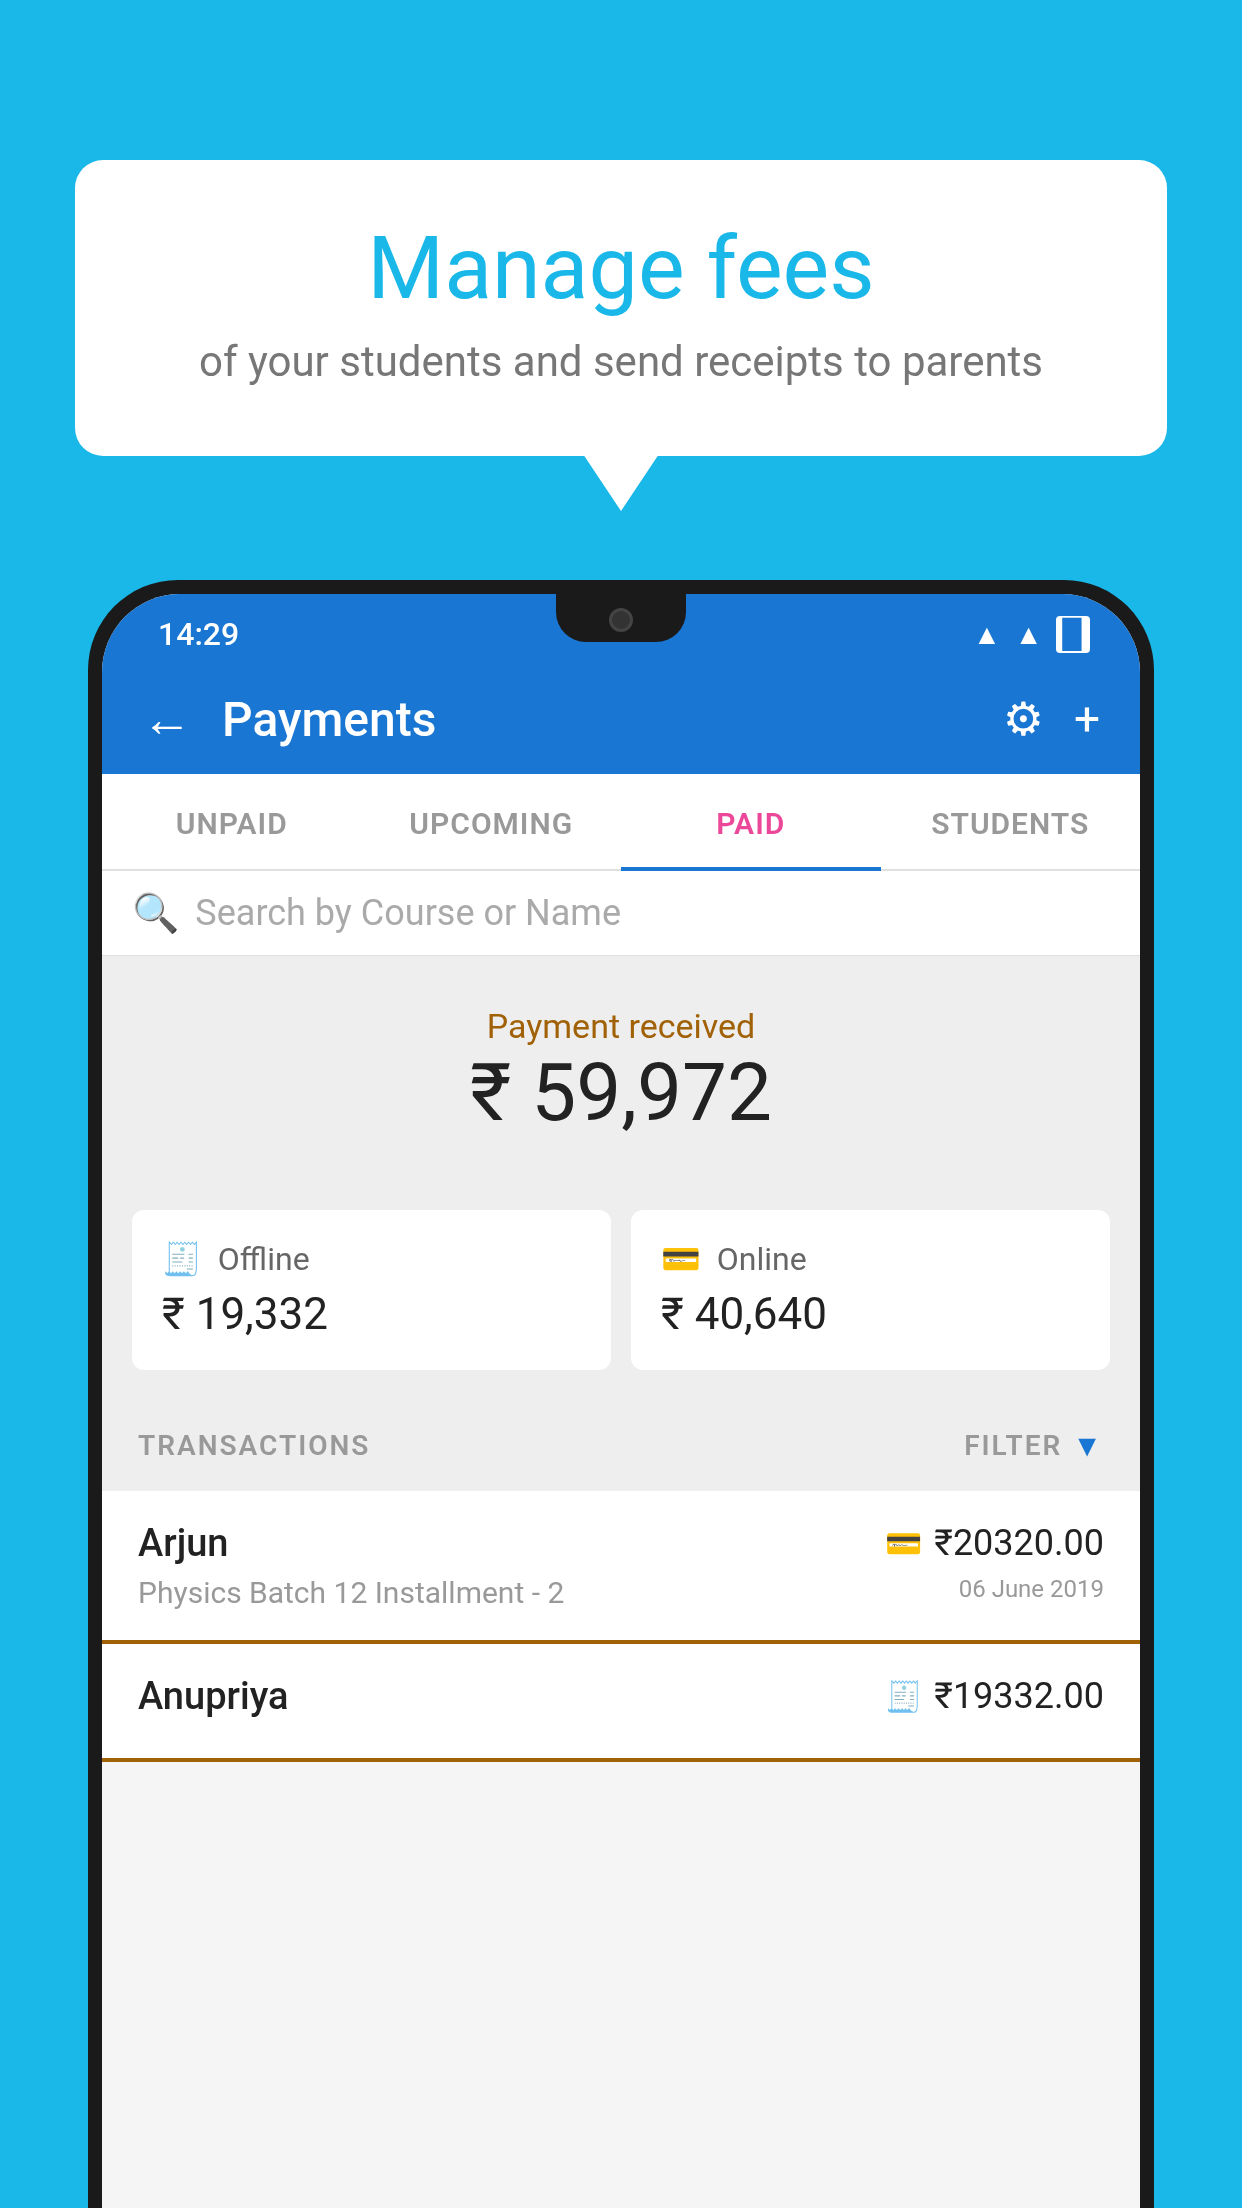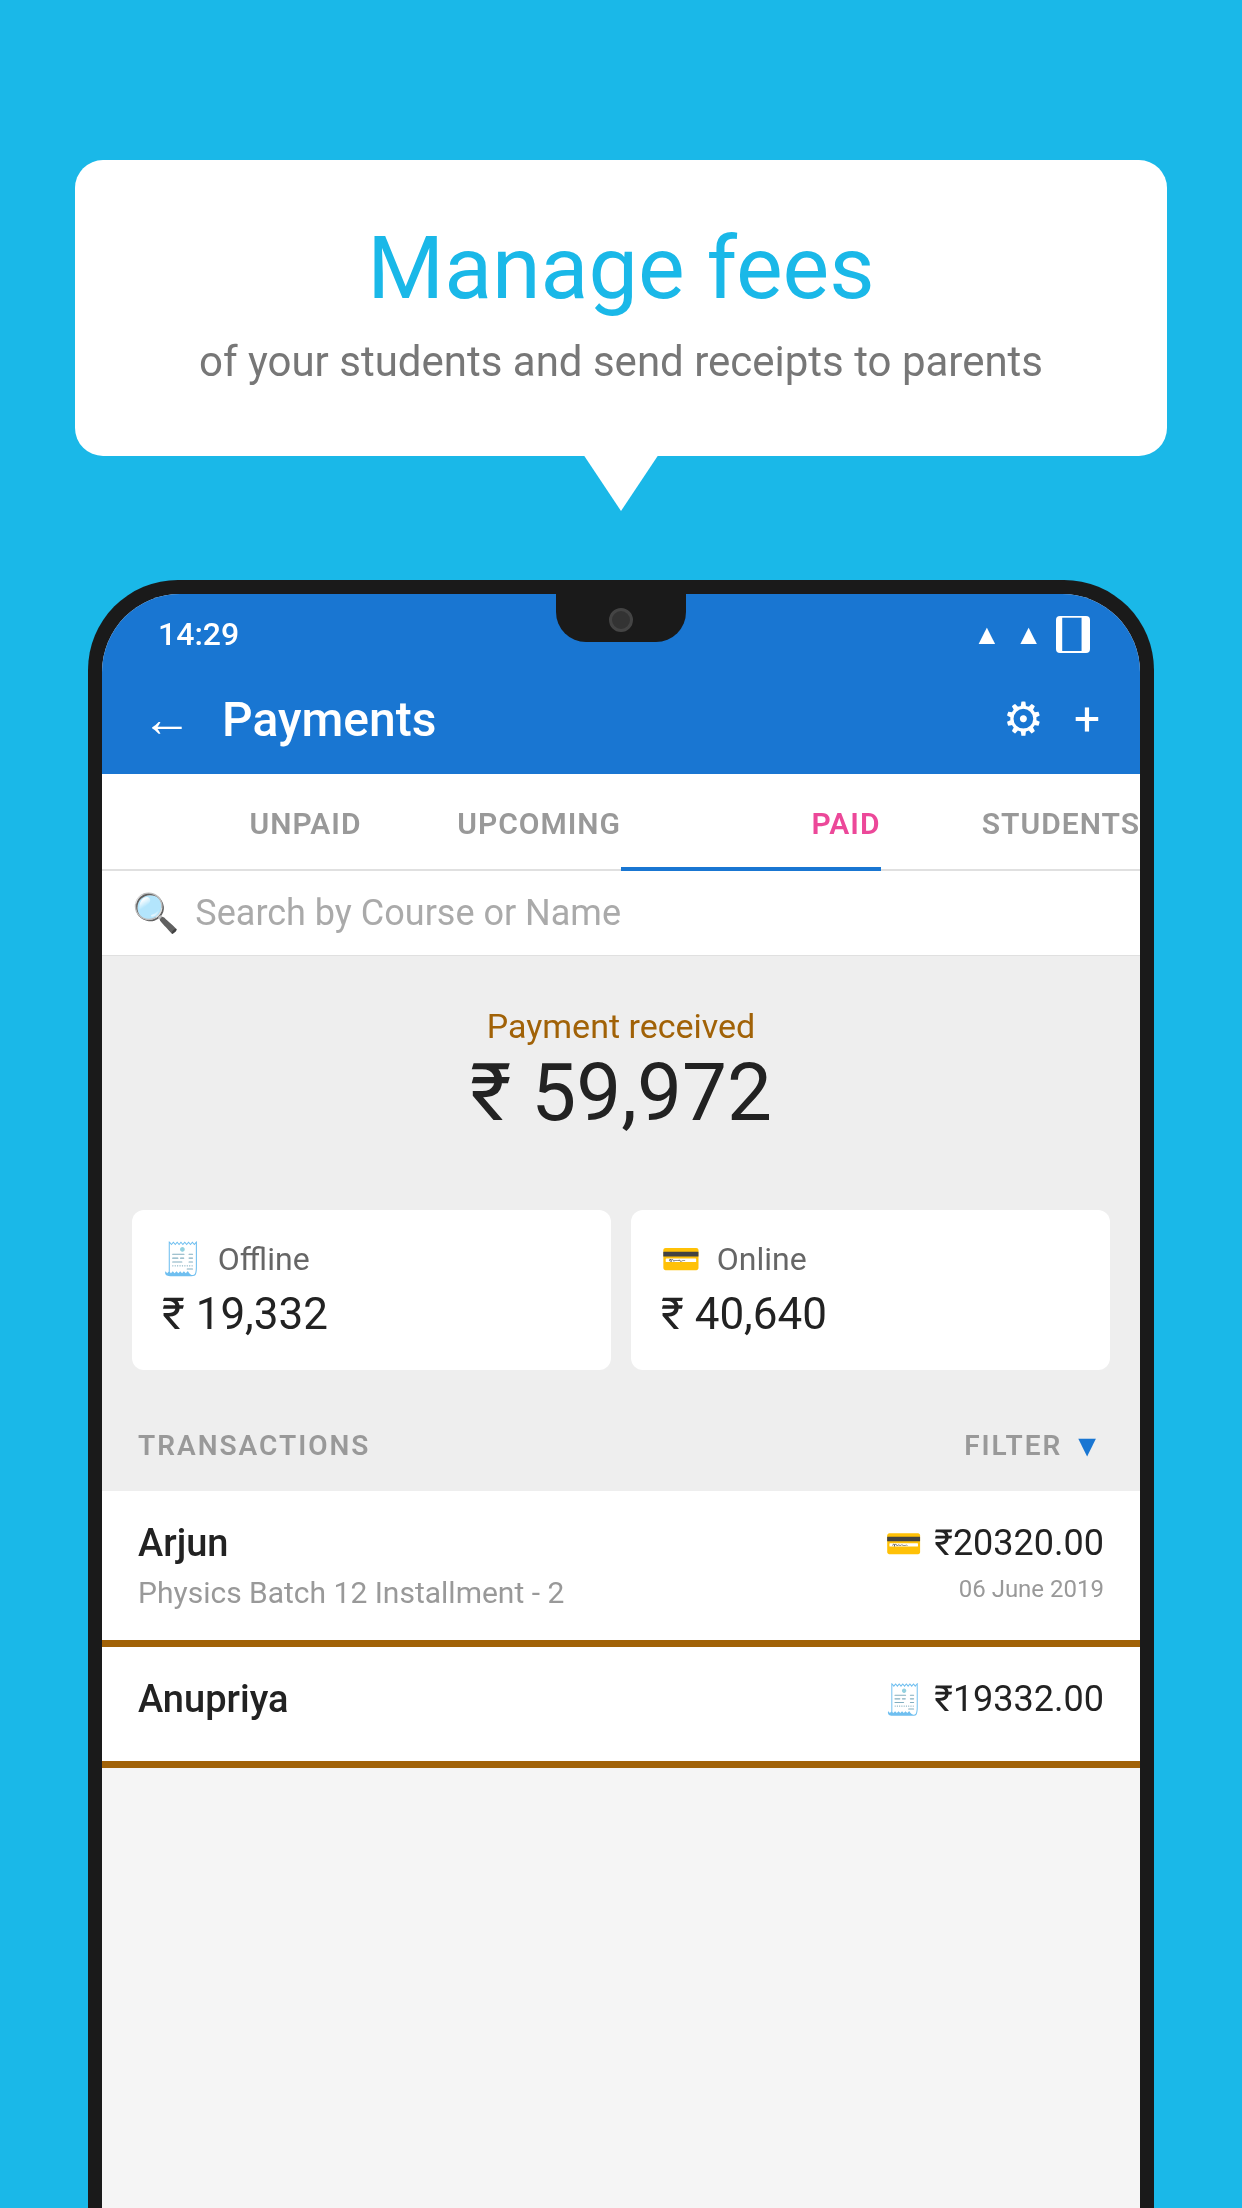--- a/index.html
+++ b/index.html
@@ -145,21 +145,21 @@
     }
 
     
     .tabs {
       background: white;
       display: flex;
       border-bottom: 2px solid #e0e0e0;
     }
     .tab {
       flex: 1;
-      text-align: right;
+      text-align: center;
       padding: 32px 0 28px;
       font-size: 30px;
       color: #999;
       font-weight: 600;
       letter-spacing: 1px;
       cursor: pointer;
       position: relative;
     }
     .tab.active {
       color: #ec4899;
@@ -268,21 +268,21 @@
     }
     .filter-icon {
       color: #1976d2;
       font-size: 30px;
     }
 
     
     .transaction-row {
       background: white;
       padding: 30px 36px;
-      border-bottom: 7px solid #a16207;
+      border-bottom: 4px solid #a16207;
     }
     .transaction-top {
       display: flex;
       justify-content: space-between;
       align-items: center;
       margin-bottom: 10px;
     }
     .transaction-name {
       font-size: 38px;
       color: #222;

